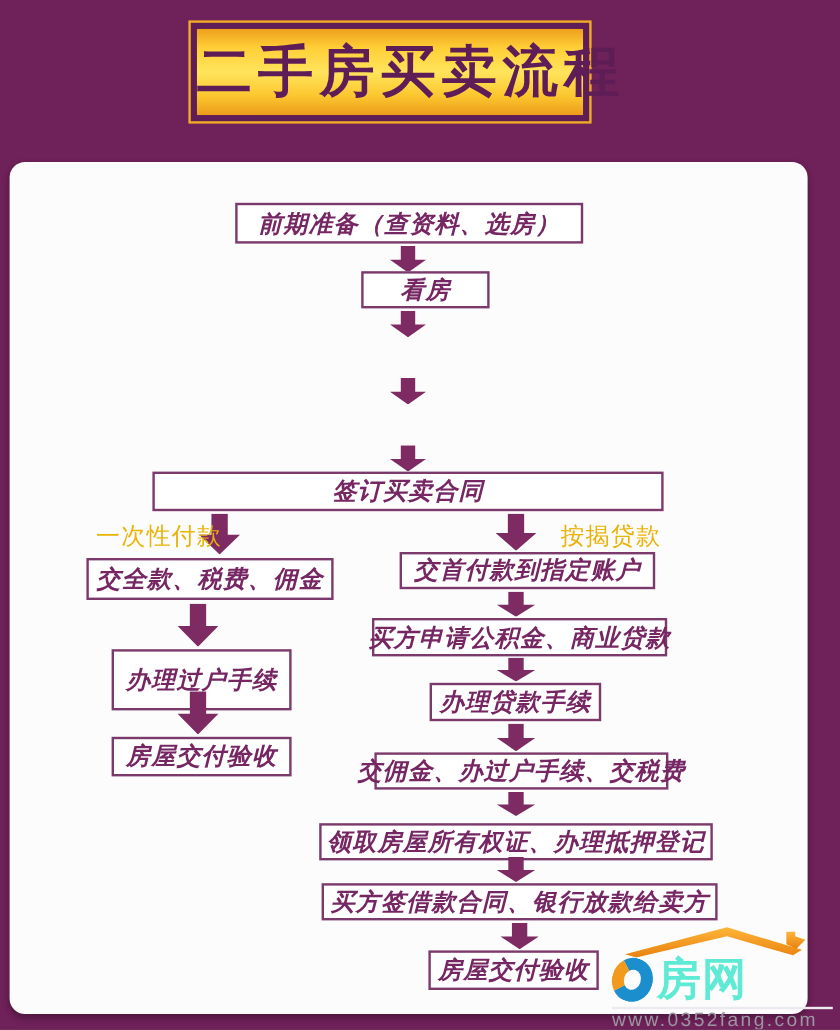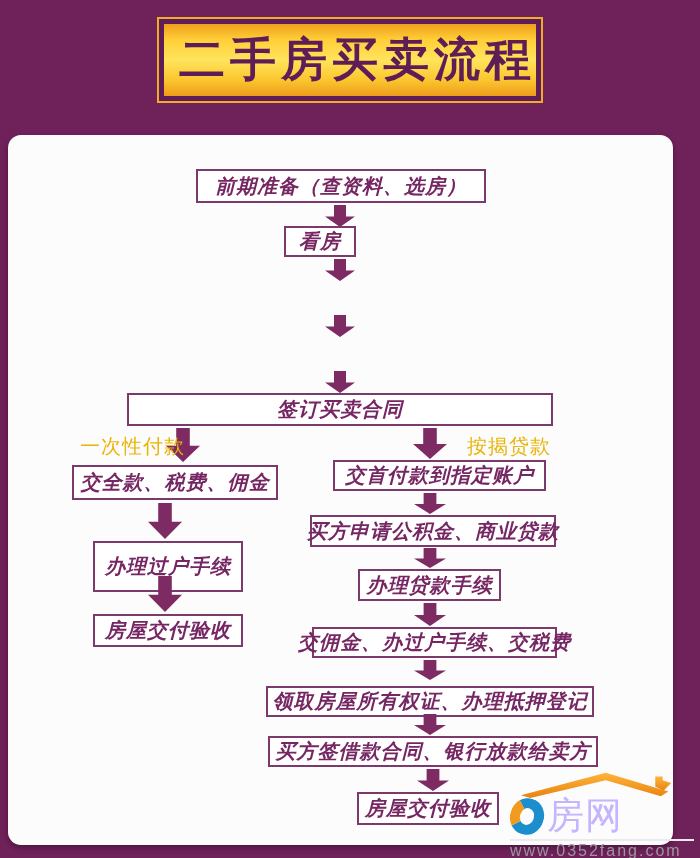--- a/index.html
+++ b/index.html
@@ -3,26 +3,26 @@
 <meta charset="utf-8">
 <style>
   html,body{margin:0;padding:0;background:#4a1540;}
   .stage{
     position:relative;width:700px;height:858px;overflow:hidden;
     background:#6f2159;
     font-family:"Liberation Sans","DejaVu Sans",sans-serif;
   }
   
   .banner{
-    position:absolute;left:159px;top:19px;width:382px;height:82px;
+    position:absolute;left:159px;top:19px;width:332px;height:82px;
     box-sizing:border-box;
     background:linear-gradient(180deg,#ee9f1d 0%,#ffcf37 22%,#ffe45c 50%,#fbc62e 78%,#ec9c1b 100%);
     border:5px solid #5e1d56;
     box-shadow:0 0 0 2px #f0ac26;
-    display:flex;align-items:center;justify-content:flex-end;
+    display:flex;align-items:center;justify-content:flex-start;
   }
   .banner-text{
     font-size:46px;font-weight:bold;color:#5e1d56;letter-spacing:5px;
     white-space:nowrap;
   }
   
   .panel{
     position:absolute;left:8px;top:135px;width:665px;height:710px;
     background:#fdfcfd;border-radius:13px;
     box-shadow:0 3px 5px rgba(20,5,20,.35);
@@ -51,41 +51,41 @@
   .ring{
     box-sizing:border-box;width:34px;height:37px;border-radius:50%;
     border:10px solid #1b8ecd;border-left-color:#f29a1e;
     transform:rotate(18deg);flex:none;
   }
   .digits{
     font-size:44px;font-weight:bold;font-style:italic;color:#1481c2;
     line-height:40px;margin-left:2px;letter-spacing:-1px;
   }
   .suffix{
-    font-size:37px;font-weight:normal;color:#c4b5fd;
+    font-size:37px;font-weight:bold;color:#5eead4;
     line-height:40px;margin-left:3px;letter-spacing:1px;
   }
   .logo-line{height:2px;background:#eceaee;margin-top:3px;width:184px;}
   .logo-url{font-size:16px;color:#9c96a2;letter-spacing:2px;margin-top:1px;white-space:nowrap;}
 </style>
 </head>
 <body>
 
 <div class="stage">
 
   <div class="banner">
     <div class="banner-text">二手房买卖流程</div>
   </div>
 
   <div class="panel"></div>
 
   <div class="fbox" style="left:196px;top:169px;width:290px;height:34px">前期准备（查资料、选房）</div>
   <div class="arr" style="left:325px;top:205px;width:30px;height:22px"></div>
 
-  <div class="fbox" style="left:284px;top:226px;width:72px;height:31px">看房</div>
+  <div class="fbox" style="left:301px;top:226px;width:107px;height:31px">看房</div>
   <div class="arr" style="left:325px;top:259px;width:30px;height:22px"></div>
 
   <div class="arr" style="left:325px;top:315px;width:30px;height:22px"></div>
 
   <div class="arr" style="left:325px;top:371px;width:30px;height:22px"></div>
 
   <div class="fbox" style="left:127px;top:393px;width:426px;height:33px">签订买卖合同</div>
 
   <div class="arr" style="left:166px;top:428px;width:34px;height:34px"></div>
   <div class="blabel" style="left:80px;top:433px">一次性付款</div>

